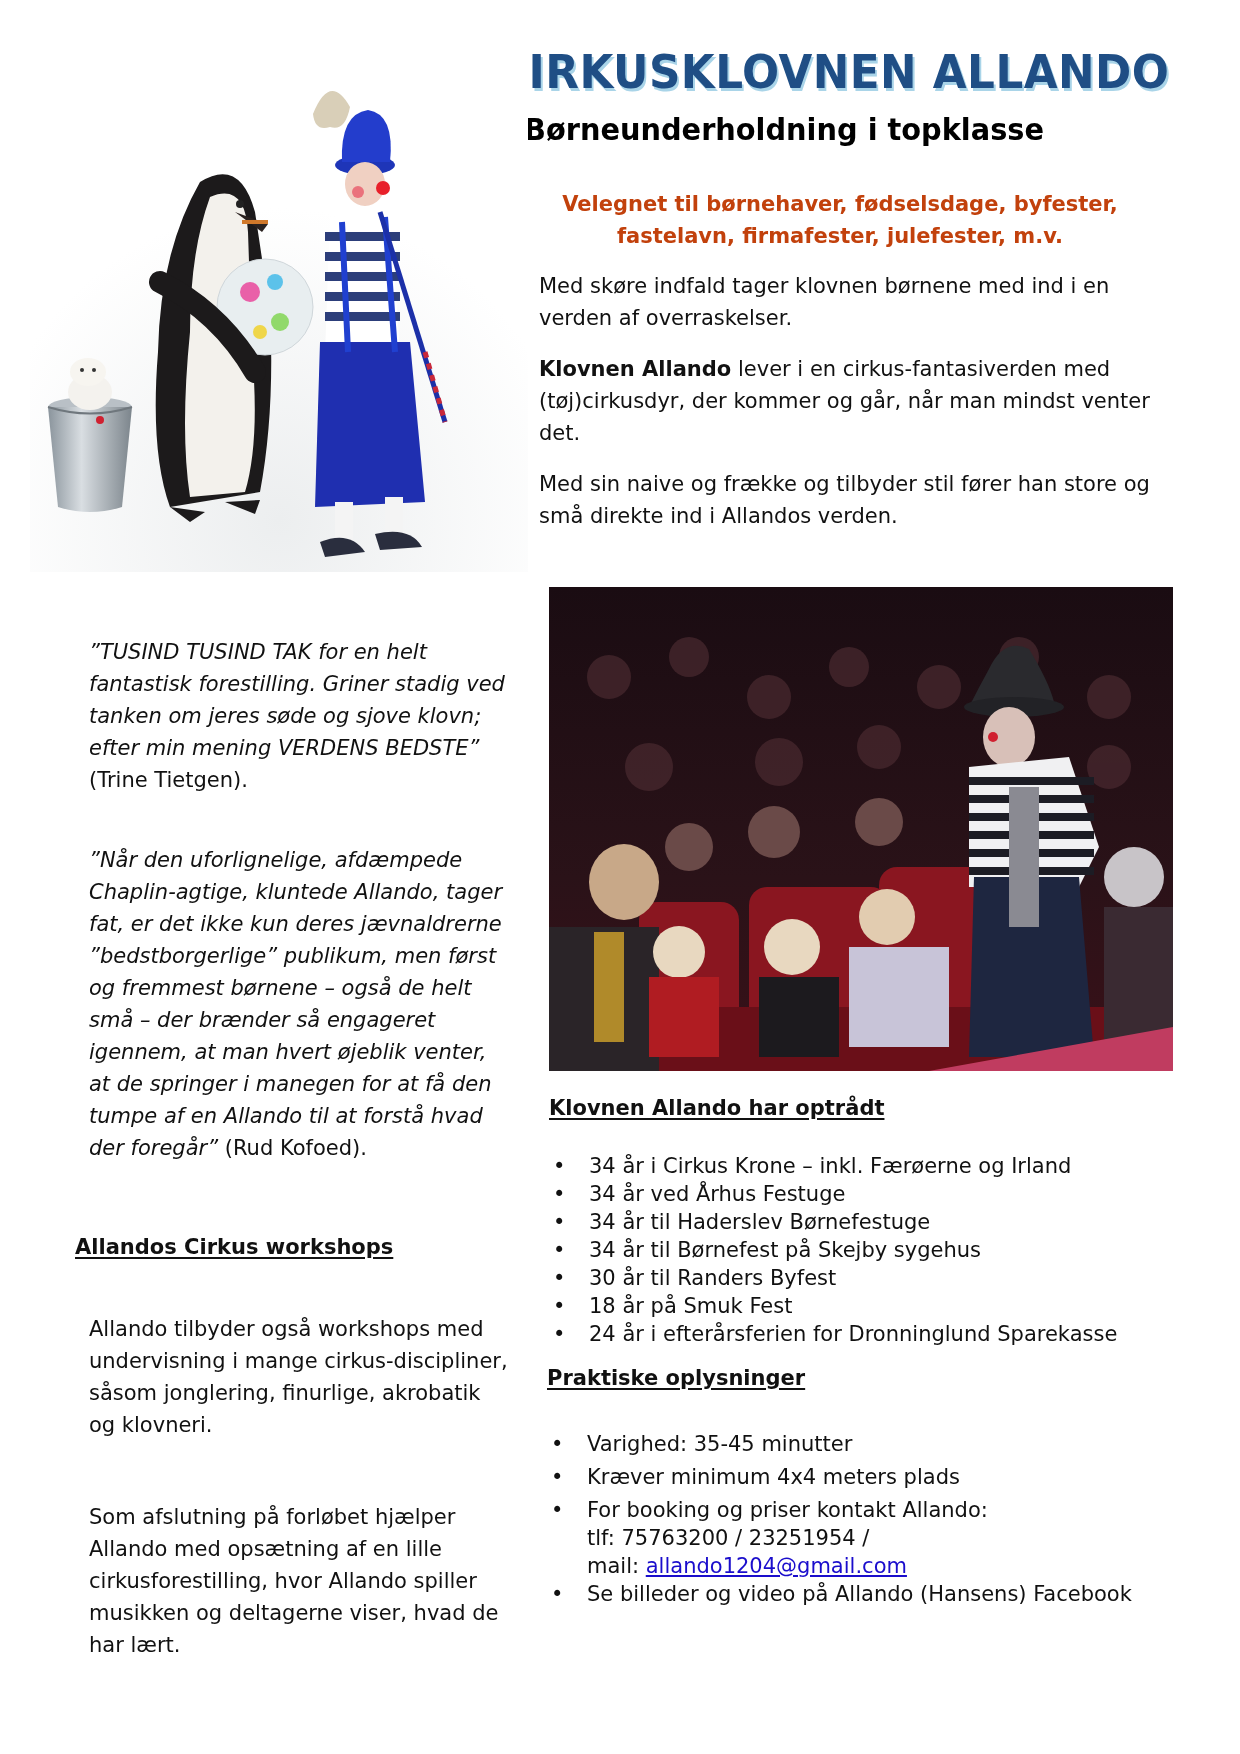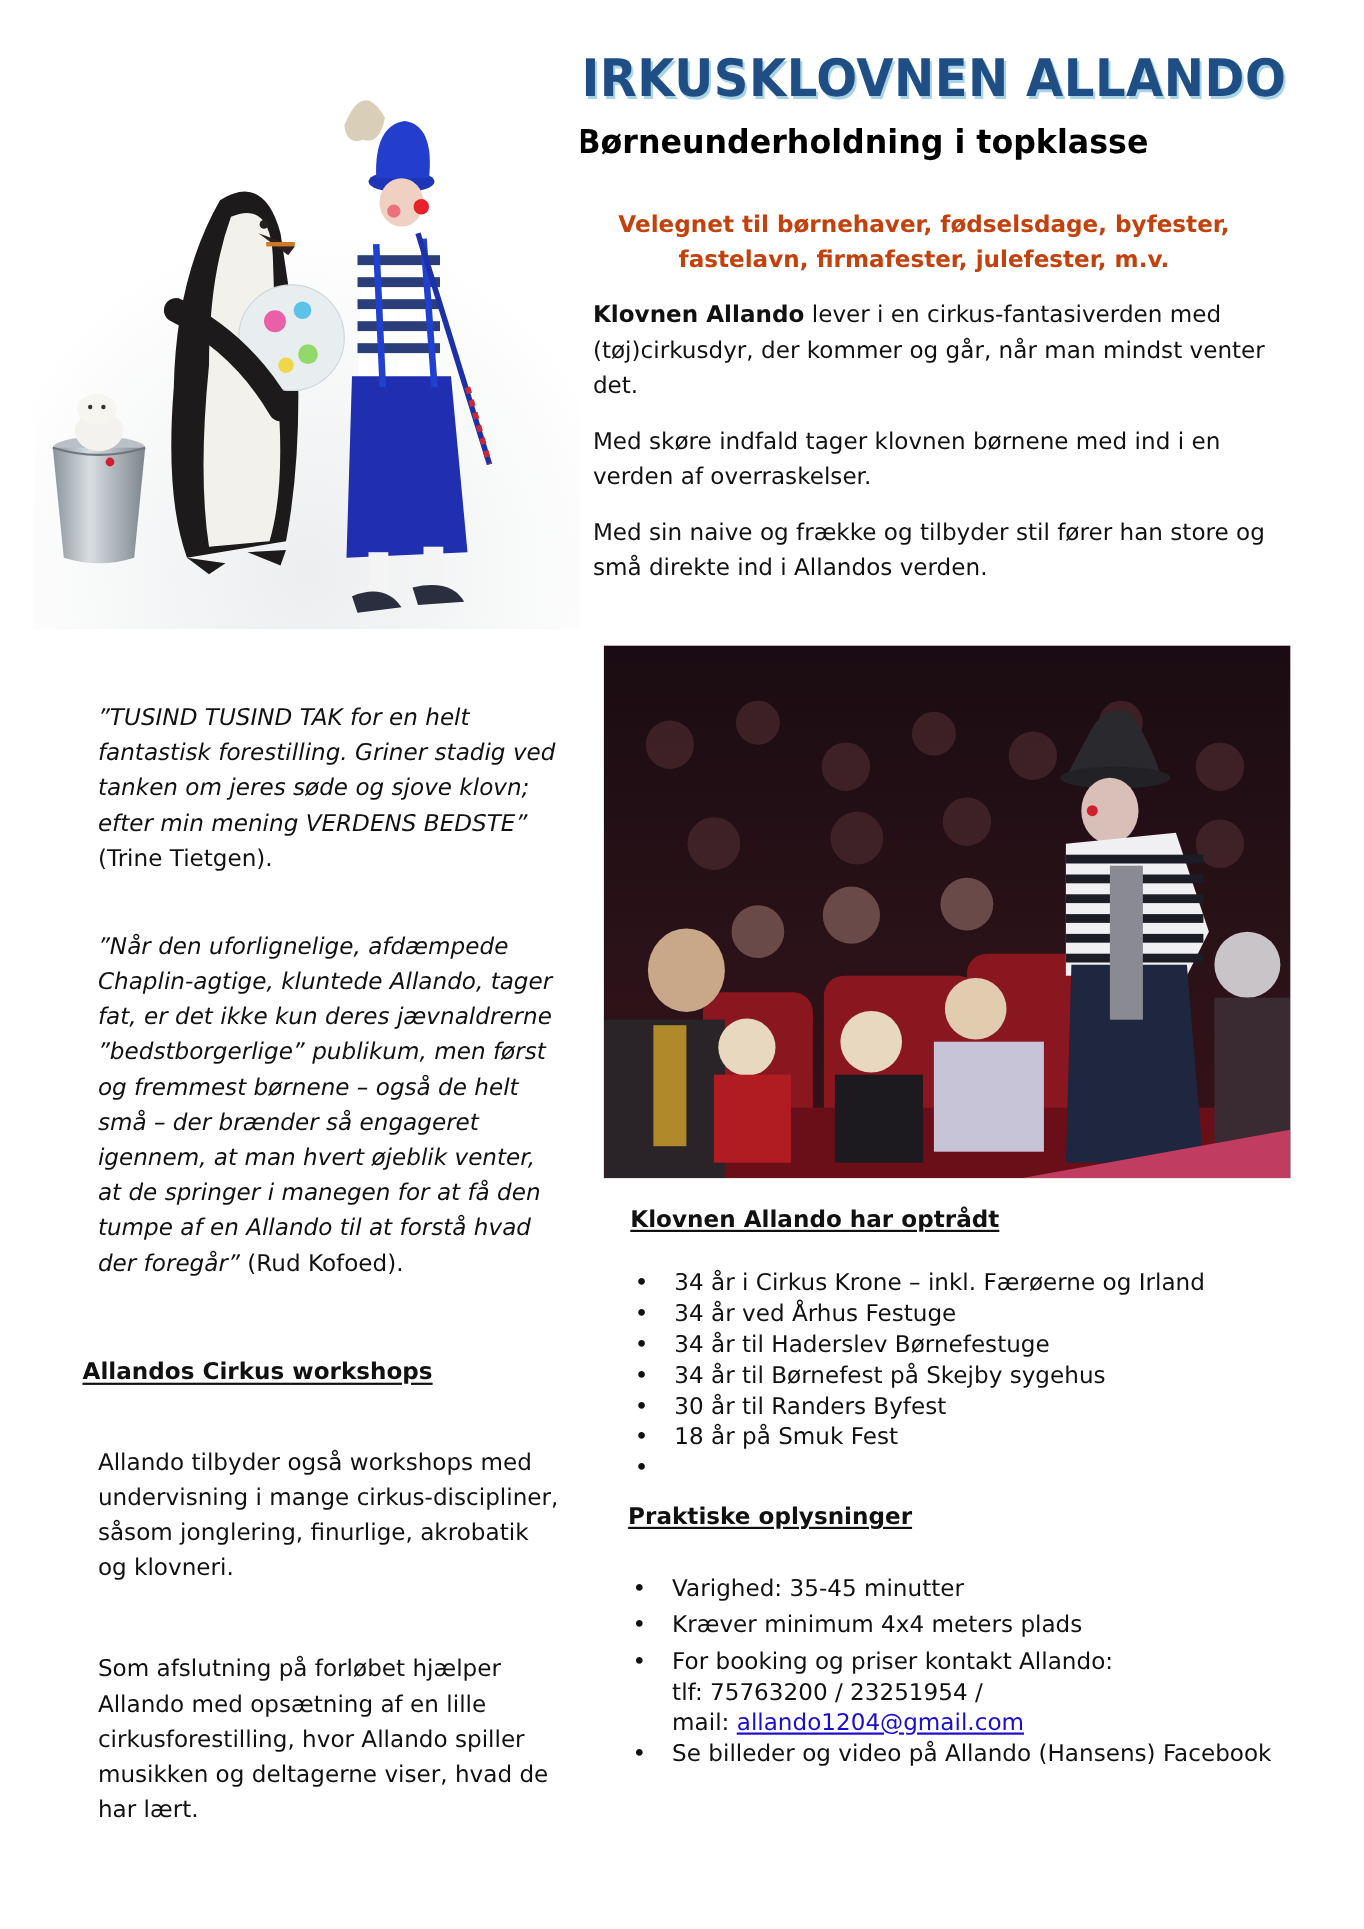--- a/index.html
+++ b/index.html
@@ -41,36 +41,36 @@
   .left-col { left: 75px; top: 598px; width: 450px; }
   .sec-head {
     font-weight: bold; font-size: 21px; text-decoration: underline;
     text-underline-offset: 3px; margin: 0;
   }
   .quote { font-size: 21px; line-height: 32px; margin: 14px; }
   .quote em { font-style: italic; }
 
   
   .photo2 { left: 549px; top: 587px; width: 624px; height: 484px; background: #1c0f14; overflow: hidden; }
-  .right-col { left: 549px; margin-left: 24px; }
+  .right-col { left: 549px; }
   ul.blist { list-style: none; margin: 0; padding: 0; }
   ul.blist li { position: relative; padding-left: 40px; font-size: 21px; line-height: 28px; }
   ul.blist li .bul { position: absolute; left: 4px; top: 0; }
   a.mail { color: #1a0dcc; text-decoration: underline; }
 </style>
 </head>
 <body>
 
 <div class="abs main-title">CIRKUSKLOVNEN ALLANDO</div>
 <div class="abs subtitle">Børneunderholdning i topklasse</div>
 <div class="abs suited">Velegnet til børnehaver, fødselsdage, byfester, fastelavn, firmafester, julefester, m.v.</div>
 
 <div class="abs intro">
+  <p>Med skøre indfald tager klovnen børnene med ind i en verden af overraskelser.</p>
   <p><b>Klovnen Allando</b><span> lever i en cirkus-fantasiverden med (tøj)cirkusdyr, der kommer og går, når man mindst venter det.</span></p>
-  <p>Med skøre indfald tager klovnen børnene med ind i en verden af overraskelser.</p>
   <p>Med sin naive og frække og tilbyder stil fører han store og små direkte ind i Allandos verden.</p>
 </div>
 
 <div class="abs hero" title="Clown in blue hat and striped shirt with mop, penguin costume holding beach ball, lamb puppet in metal trash can">
   <svg width="498" height="520" viewBox="0 0 498 520" xmlns="http://www.w3.org/2000/svg">
     <defs>
       <radialGradient id="floor" cx="50%" cy="90%" r="60%">
         <stop offset="0" stop-color="#eceeef"></stop>
           <stop offset="1" stop-color="#ffffff"></stop>
       </radialGradient>
@@ -226,21 +226,21 @@
 <div class="abs right-col" style="top:1096px; width:640px;">
   <h3 class="sec-head">Klovnen Allando har optrådt</h3>
   <div style="height:32px"></div>
   <ul class="blist">
     <li><span class="bul">•</span><span>34 år i Cirkus Krone – inkl. Færøerne og Irland</span></li>
     <li><span class="bul">•</span><span>34 år ved Århus Festuge</span></li>
     <li><span class="bul">•</span><span>34 år til Haderslev Børnefestuge</span></li>
     <li><span class="bul">•</span><span>34 år til Børnefest på Skejby sygehus</span></li>
     <li><span class="bul">•</span><span>30 år til Randers Byfest</span></li>
     <li><span class="bul">•</span><span>18 år på Smuk Fest</span></li>
-    <li><span class="bul">•</span></li>
+    <li><span class="bul">•</span><span>24 år i efterårsferien for Dronninglund Sparekasse</span></li>
   </ul>
 </div>
 
 <div class="abs right-col" style="top:1366px; left:547px; width:660px;">
   <h3 class="sec-head">Praktiske oplysninger</h3>
   <div style="height:40px"></div>
   <ul class="blist">
     <li style="margin-bottom:5px"><span class="bul">•</span><span>Varighed:  35-45 minutter</span></li>
     <li style="margin-bottom:5px"><span class="bul">•</span><span>Kræver minimum 4x4 meters plads</span></li>
     <li>

